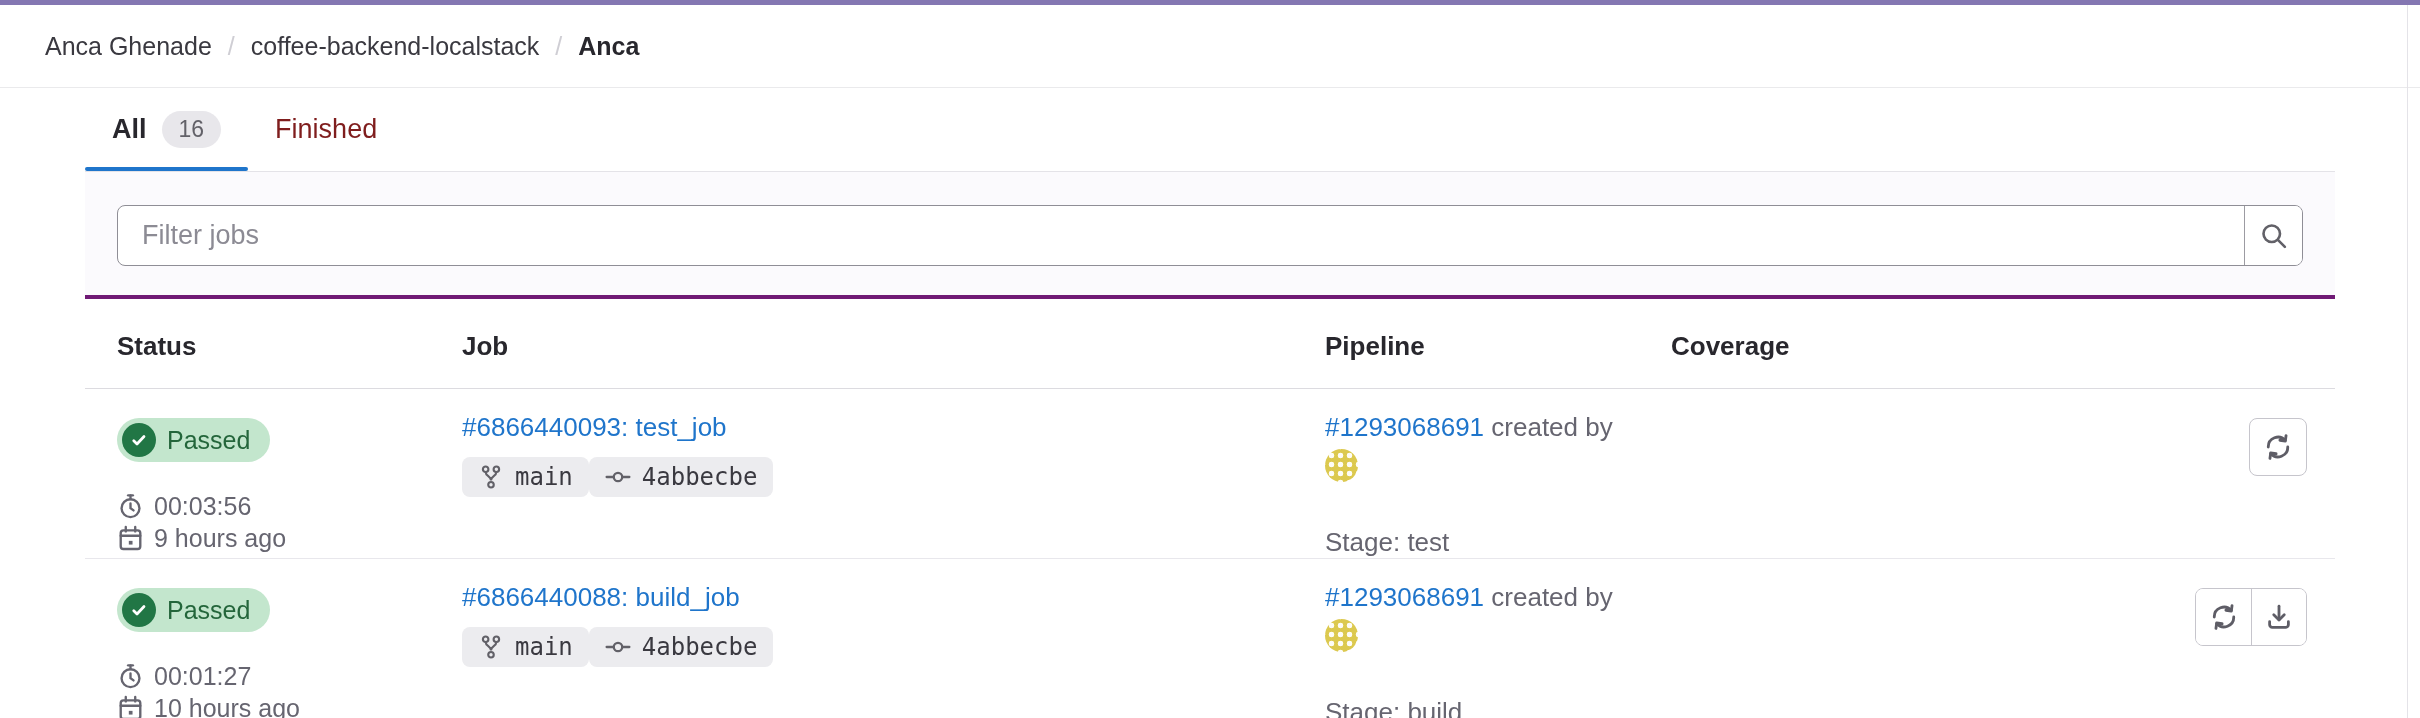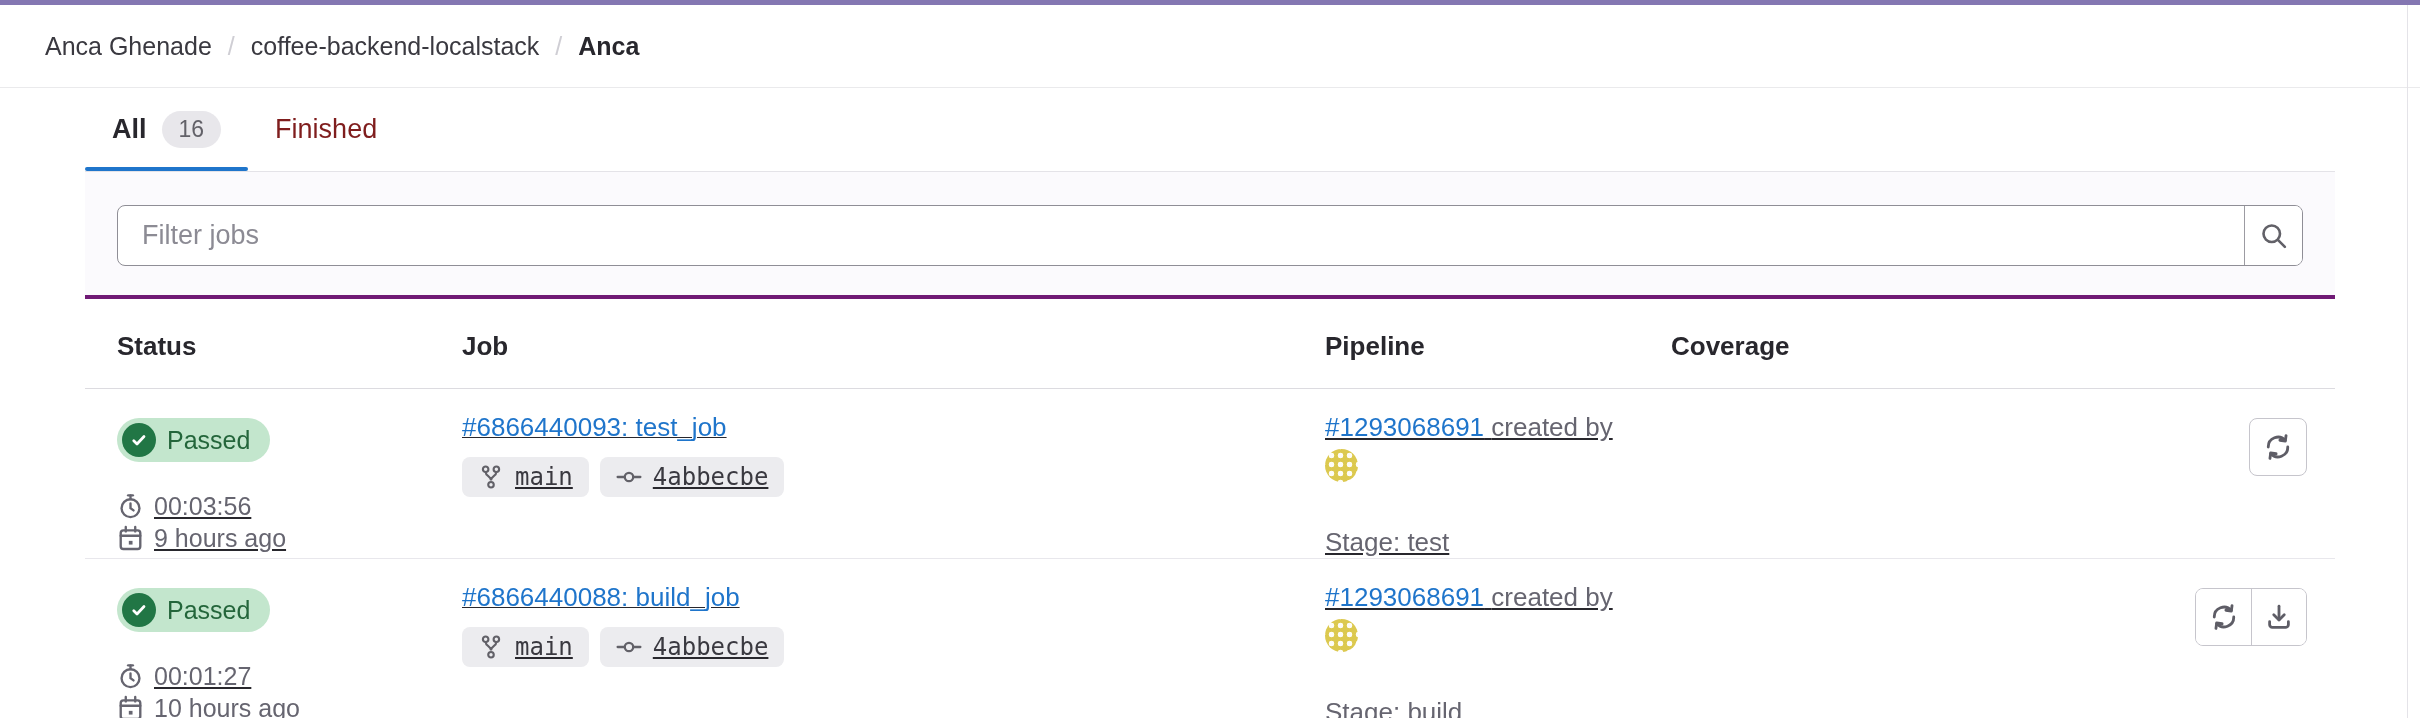--- a/index.html
+++ b/index.html
@@ -74,21 +74,21 @@
   
   .thead, .trow {
     display: grid;
     grid-template-columns: 345px 863px 346px 330px 1fr;
   }
   .thead { border-bottom: 1px solid #dcdbe0; }
   .thead > div {
     padding: 32px 0 26px 32px;
     font-weight: 700; font-size: 26px; color: #28272d;
   }
-  .trow { border-bottom: 1px solid #e8e7ec; min-height: 167px; text-decoration: underline; }
+  .trow { border-bottom: 1px solid #e8e7ec; min-height: 167px; }
   .cell { padding-left: 32px; }
   .cell.status-cell, .cell.actions-cell { padding-top: 29px; }
   .cell.job-cell, .cell.pipeline-cell { padding-top: 20px; }
   .actions-cell { display: flex; justify-content: flex-end; align-items: flex-start; padding-right: 28px; }
 
   
   .status-badge {
     display: inline-flex; align-items: center; gap: 11px;
     background: #c3e6cd; color: #24663b;
     border-radius: 25px; padding: 5px 20px 5px 5px;
@@ -101,21 +101,21 @@
 
   .meta-line {
     display: flex; align-items: center; gap: 10px;
     color: #666570; font-size: 25px; line-height: 32px;
   }
   .meta-line.first { margin-top: 28px; }
   .meta-line svg { flex: 0 0 auto; }
 
   
   .job-link, .pipeline-link { color: #1f75cb; text-decoration: none; font-size: 26px; line-height: 36px; cursor: pointer; }
-  .ref-pills { display: flex; gap: 11px; margin-top: 12px; }
+  .ref-pills { display: flex; margin-top: 12px; }
   .ref-pill {
     display: inline-flex; align-items: center; gap: 11px;
     background: #ececef; border-radius: 8px; padding: 6px 16px;
     font-family: "DejaVu Sans Mono", monospace;
     font-size: 24px; color: #3a3940; text-decoration: none; cursor: pointer;
   }
   .ref-pill svg { color: #626168; }
 
   
   .pipeline-line { max-width: 300px; font-size: 26px; line-height: 37px; color: #666570; }

